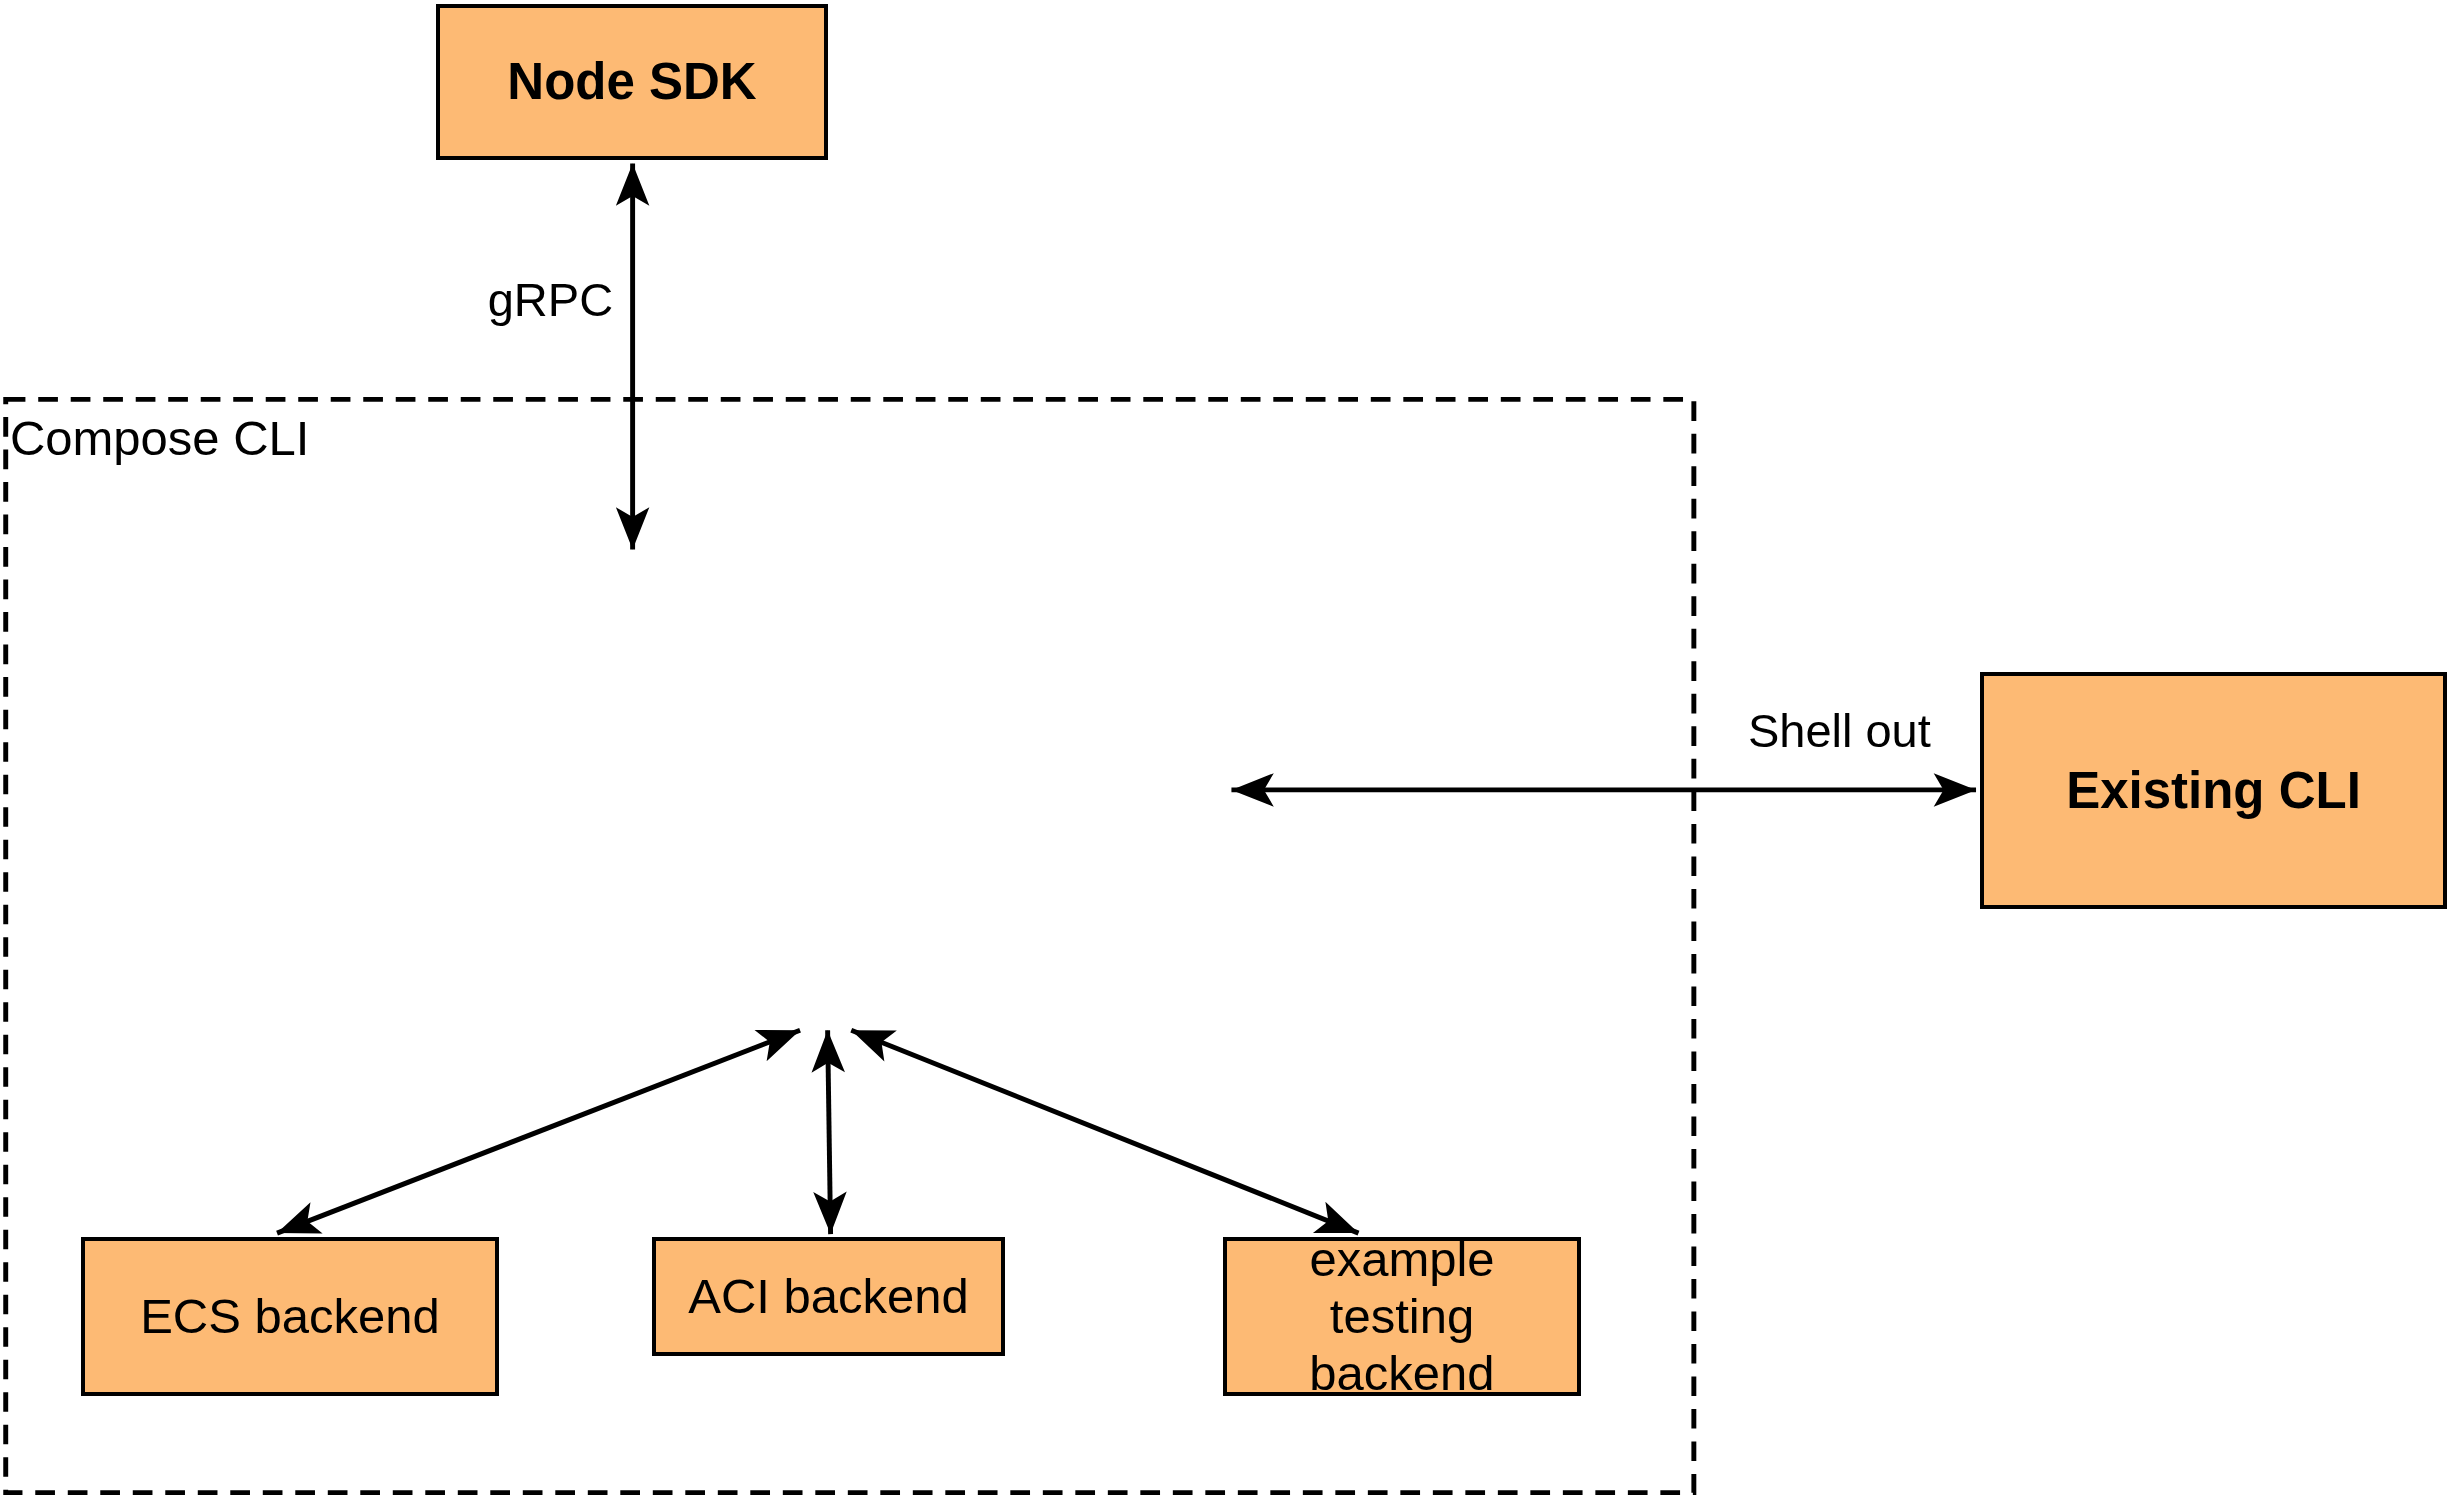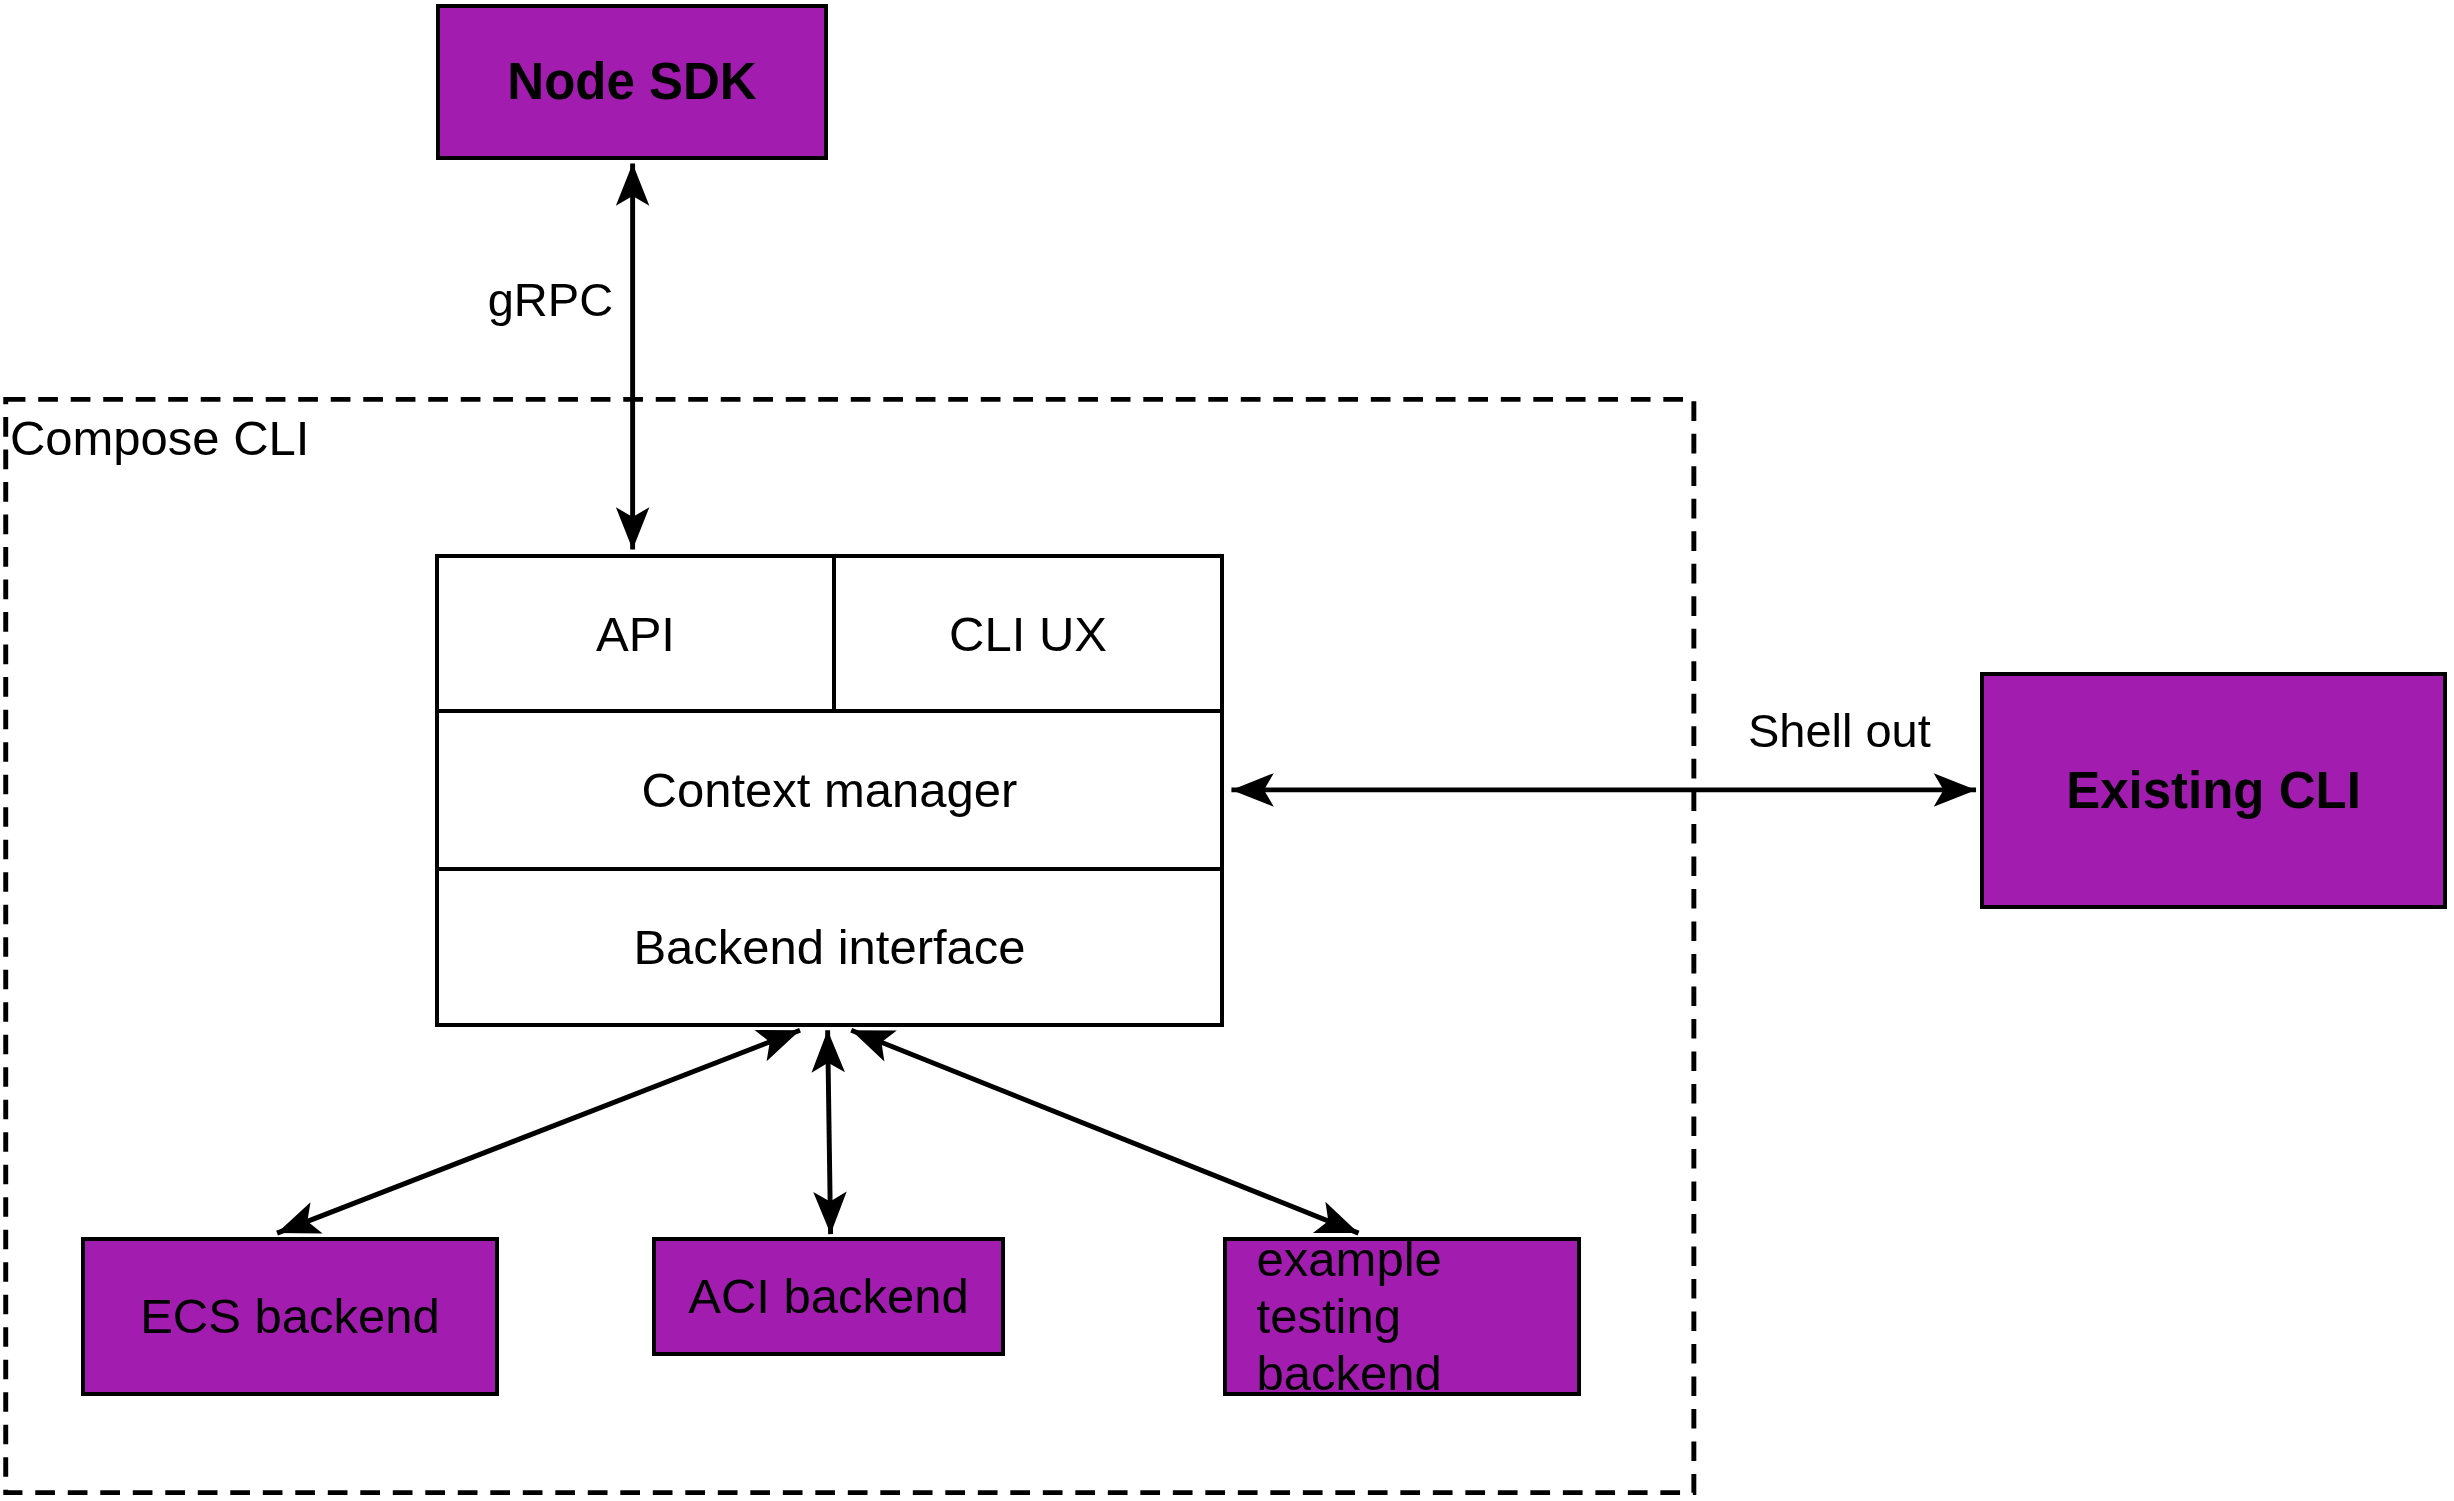--- a/index.html
+++ b/index.html
@@ -19,26 +19,26 @@
   .canvas * { box-sizing: border-box; }
 
   .connector-layer {
     position: absolute;
     left: 0; top: 0;
     width: 2455px; height: 1501px;
   }
 
   .node {
     position: absolute;
-    background: #a21caf;
+    background: #fdba74;
     border: 4.9px solid #000000;
     display: flex;
     align-items: center;
     justify-content: center;
-    text-align: left;
+    text-align: center;
     font-size: 49px;
     line-height: 57px;
   }
   .node.bold { font-weight: 700; font-size: 51px; }
 
   
   .stack {
     position: absolute;
     left: 435px; top: 554px;
     width: 789px; height: 473px;
@@ -107,36 +107,20 @@
   </svg>
 
   <div class="container-label">Compose CLI</div>
 
   <div class="node bold" style="left:436px; top:3.9px; width:392px; height:156px;">
     <span>Node SDK</span>
   </div>
 
   <div class="edge-label" style="right: 1836px; top: 274px; left:auto;">gRPC</div>
 
-  <div class="stack">
-    <div class="stack-row r1">
-      <div class="stack-cell left">
-        <span>API</span>
-      </div>
-      <div class="stack-cell right">
-        <span>CLI UX</span>
-      </div>
-    </div>
-    <div class="stack-row r2">
-      <span>Context manager</span>
-    </div>
-    <div class="stack-row r3">
-      <span>Backend interface</span>
-    </div>
-  </div>
 
   <div class="edge-label" style="left:1742px; top:705px;">Shell out</div>
 
   <div class="node bold" style="left:1980px; top:672px; width:467px; height:237px;">
     <span>Existing CLI</span>
   </div>
 
   <div class="node" style="left:81px; top:1237px; width:418px; height:159px;">
     <span>ECS backend</span>
   </div>

